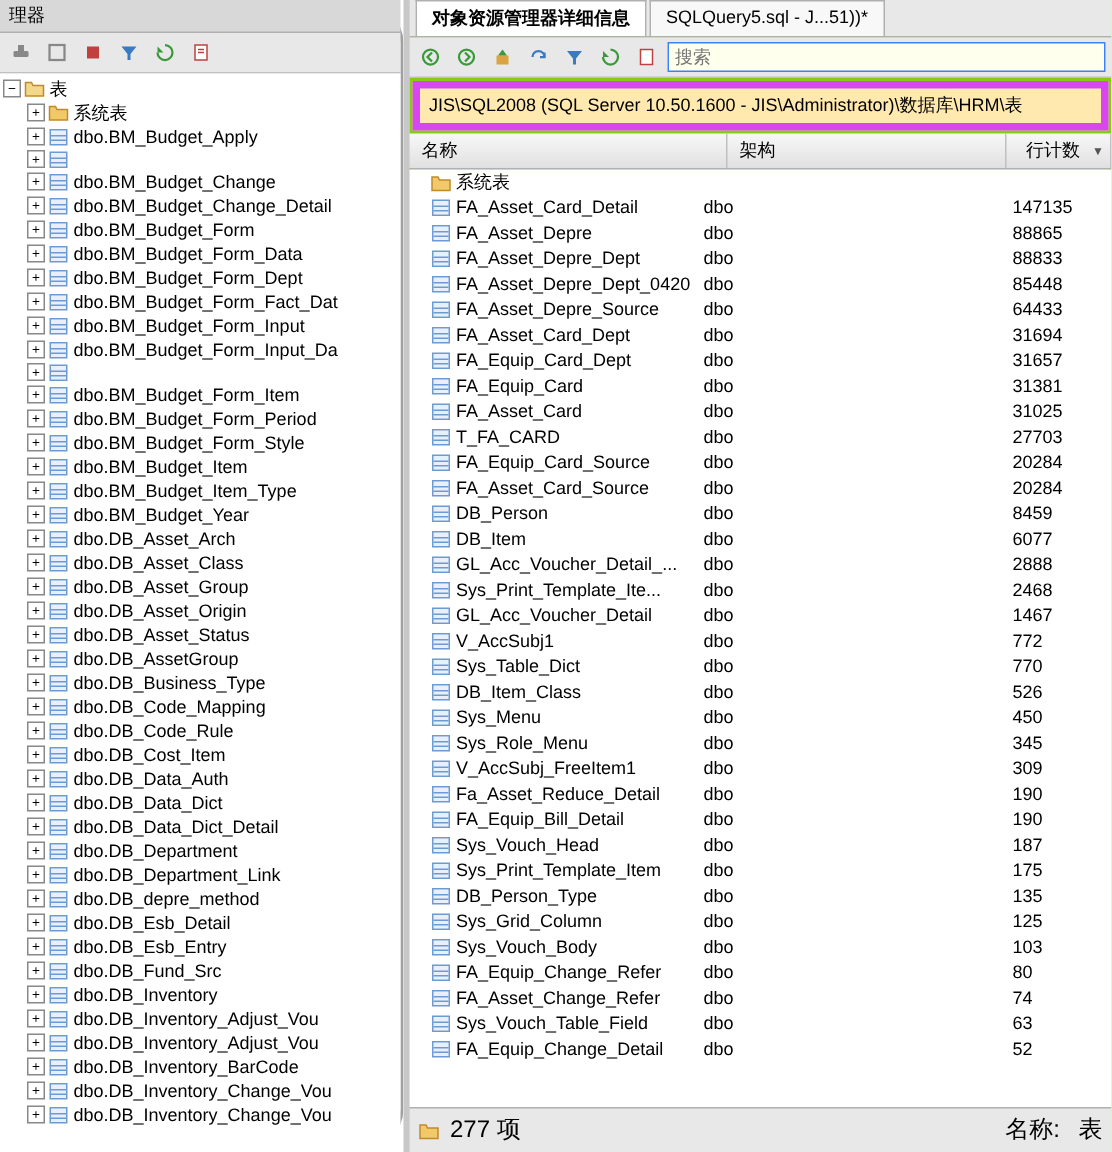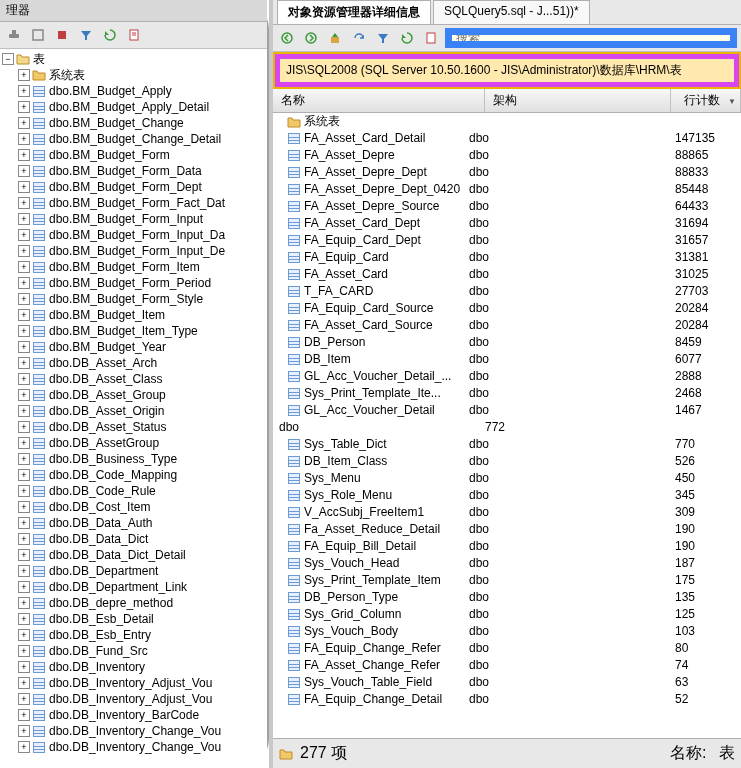--- a/index.html
+++ b/index.html
@@ -105,21 +105,21 @@
     position:absolute;
     top:6px;left:0;right:0;height:1px;background:#6b9bd2;
   }
   
   .splitter { width: 4px; background: #c8c8c8; cursor: col-resize; flex:none;}
   
   .right-panel {
     flex: 1;
     display: flex;
     flex-direction: column;
-    background: #eab308;
+    background: #84cc16;
   }
   .tabs {
     display: flex;
     padding-left: 4px;
     background: #e8e8e8;
     border-bottom: 1px solid #b0b0b0;
   }
   .tab {
     padding: 3px 10px;
     border: 1px solid #b0b0b0;
@@ -134,21 +134,21 @@
     background: #e8e8e8;
     padding: 3px 4px;
     border-bottom: 1px solid #c0c0c0;
     display: flex;
     gap: 4px;
     align-items: center;
   }
   .search-input {
     flex: 1;
     height: 20px;
-    border: 7px solid #3b82f6;
+    border: 1px solid #3b82f6;
     background: #ffe;
     padding: 0 4px;
     font-size: 12px;
   }
   .path-bar {
     background: #ffe9ae;
     border: 5px solid #d946ef;
     padding: 3px 6px;
     margin: 2px;
     font-size: 12px;
@@ -272,21 +272,20 @@
             <span class="table-ic"></span>
           </span>
           <span>dbo.BM_Budget_Apply</span>
         </div>
         <div class="tree-node">
           <span class="indent"></span>
           <span class="exp">+</span>
           <span class="ic">
             <span class="table-ic"></span>
           </span>
-          <span>dbo.BM_Budget_Apply_Detail</span>
         </div>
         <div class="tree-node">
           <span class="indent"></span>
           <span class="exp">+</span>
           <span class="ic">
             <span class="table-ic"></span>
           </span>
           <span>dbo.BM_Budget_Change</span>
         </div>
         <div class="tree-node">
@@ -344,21 +343,20 @@
             <span class="table-ic"></span>
           </span>
           <span>dbo.BM_Budget_Form_Input_Da</span>
         </div>
         <div class="tree-node">
           <span class="indent"></span>
           <span class="exp">+</span>
           <span class="ic">
             <span class="table-ic"></span>
           </span>
-          <span>dbo.BM_Budget_Form_Input_De</span>
         </div>
         <div class="tree-node">
           <span class="indent"></span>
           <span class="exp">+</span>
           <span class="ic">
             <span class="table-ic"></span>
           </span>
           <span>dbo.BM_Budget_Form_Item</span>
         </div>
         <div class="tree-node">
@@ -837,20 +835,26 @@
           <span class="cell-name">
             <span class="ic">
               <span class="table-ic"></span>
             </span>
             <span>GL_Acc_Voucher_Detail</span>
           </span>
           <span class="cell-schema">dbo</span>
           <span class="cell-rows">1467</span>
         </div>
         <div class="grid-row">
+          <span class="cell-name">
+            <span class="ic">
+              <span class="table-ic"></span>
+            </span>
+            <span>V_AccSubj1</span>
+          </span>
           <span class="cell-schema">dbo</span>
           <span class="cell-rows">772</span>
         </div>
         <div class="grid-row">
           <span class="cell-name">
             <span class="ic">
               <span class="table-ic"></span>
             </span>
             <span>Sys_Table_Dict</span>
           </span>

